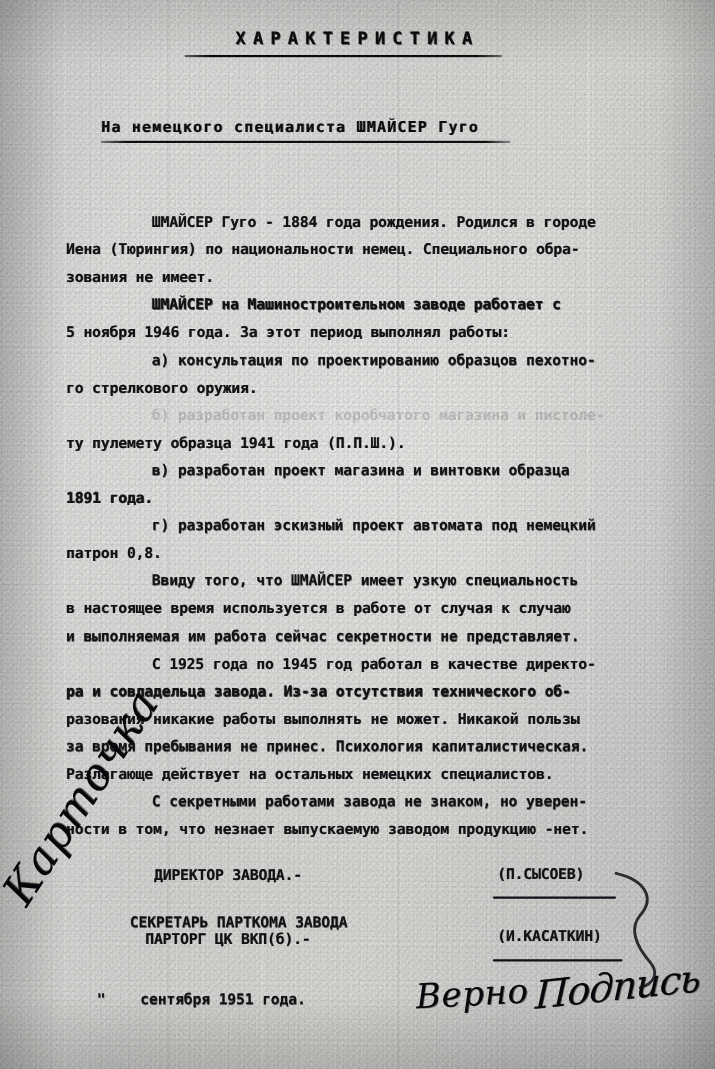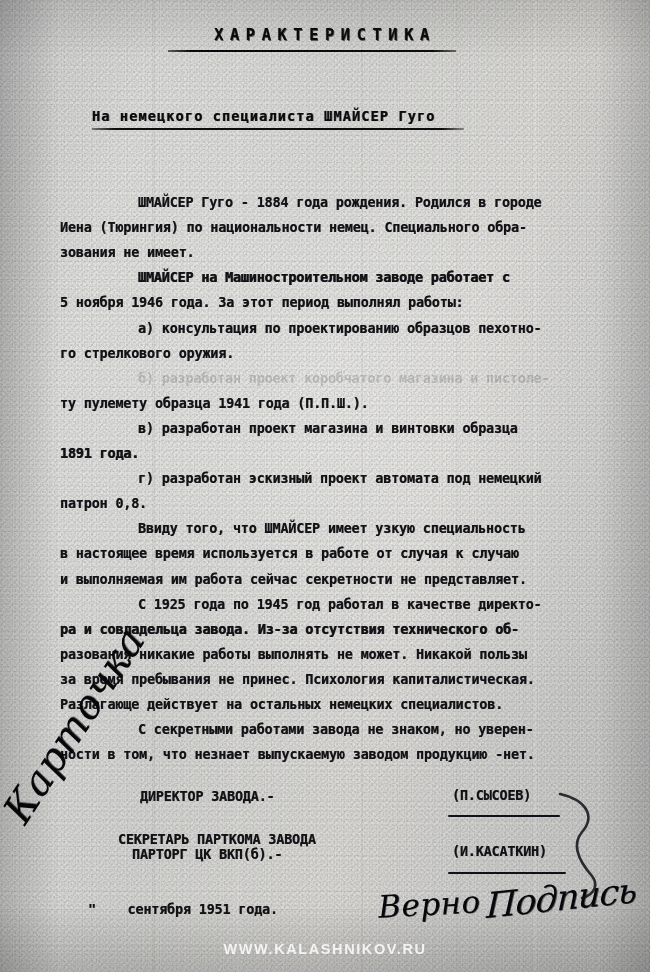--- a/index.html
+++ b/index.html
@@ -234,15 +234,14 @@
   <div class="hand" id="hand-margin">Карточка</div>
   <div class="hand" id="hand-verno">Верно</div>
   <div class="hand" id="hand-sign">Подпись</div>
 
   <svg id="pen-curl" viewBox="0 0 60 110">
     <path d="M8 4 C 34 10, 44 26, 30 42 C 20 54, 26 70, 40 86 C 46 94, 44 104, 30 108" fill="none" stroke="#14141a" stroke-width="2.6" stroke-linecap="round" opacity="0.85"></path>
   </svg>
 
   <div id="vignette"></div>
 
-  <div id="watermark" style="top: 941px;">WWW.KALASHNIKOV.RU</div>
 
 </div>
 
 </body></html>

